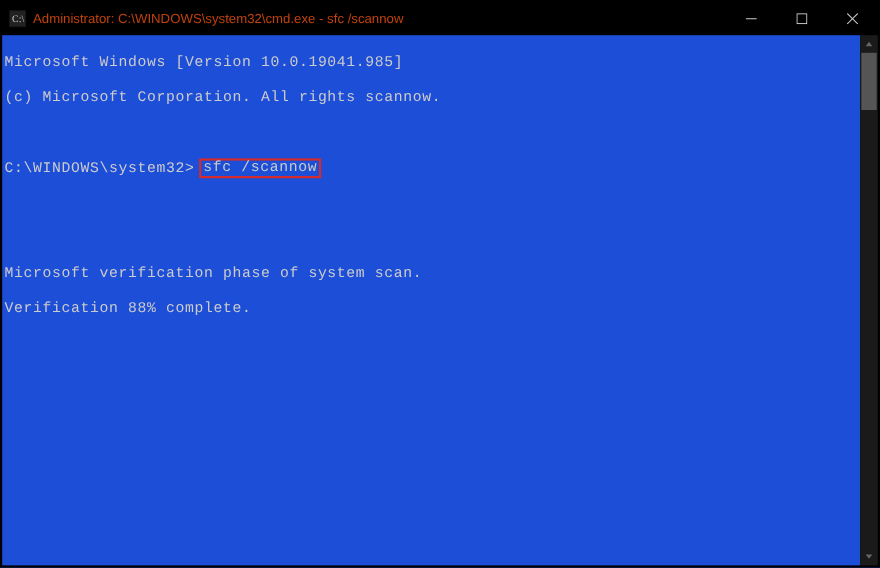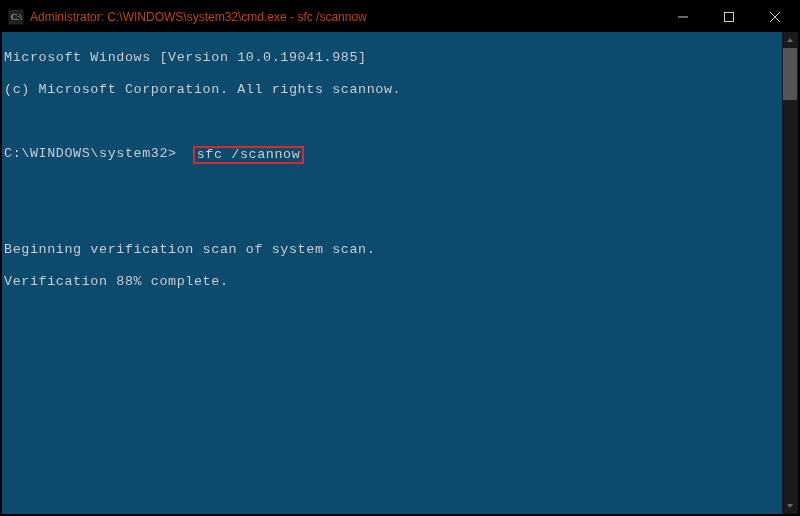--- a/index.html
+++ b/index.html
@@ -66,21 +66,21 @@
       width: 10px;
       height: 10px;
     }
     .terminal-area {
       flex: 1;
       display: flex;
       background: #000;
     }
     .terminal {
       flex: 1;
-      background: #0c4a6e;
+      background: #1d4ed8;
       color: #ccc;
       font-family: Consolas, "Courier New", monospace;
       font-size: 13.4px;
       line-height: 16px;
       padding: 2px 0 0 2px;
       white-space: pre;
       letter-spacing: 0.6px;
     }
     .scrollbar {
       width: 16px;
@@ -106,29 +106,29 @@
     }
     .scrollbar-arrow.up { top: 0; }
     .scrollbar-arrow.down { bottom: 0; }
     .scrollbar-arrow svg { width: 8px; height: 8px; }
     .cmd-highlight {
       border: 2px solid #d52b2b;
       padding: 0 2px;
       display: inline-block;
       height: 18px;
       line-height: 14px;
-      margin: -2px 16px;
+      margin: -2px 4px;
     }
     .line {
       display: block;
       min-height: 16px;
     }
     .prompt-line {
       display: flex;
-      align-items: flex-end;
+      align-items: flex-start;
     }
   </style>
 </head>
 <body>
 
 <div class="window">
   <div class="titlebar">
     <span class="titlebar-icon">
       <svg viewBox="0 0 16 16">
         <rect x="0" y="0" width="16" height="16" fill="#111"></rect>
@@ -157,21 +157,21 @@
     </div>
   </div>
   <div class="terminal-area">
     <div class="terminal">
 <span class="line">Microsoft Windows [Version 10.0.19041.985]</span>
 <span class="line">(c) Microsoft Corporation. All rights scannow.</span>
 <span class="line"></span>
 <span class="prompt-line"><span>C:\WINDOWS\system32&gt;</span><span class="cmd-highlight">sfc /scannow</span></span>
 <span class="line"></span>
 <span class="line"></span>
-<span class="line">Beginning verification scan of system scan.</span>
+<span class="line">Microsoft verification phase of system scan.</span>
 <span class="line">Verification 88% complete.</span>
     </div>
     <div class="scrollbar">
       <div class="scrollbar-arrow up">
         <svg viewBox="0 0 8 8">
             <polygon points="4,2 7,6 1,6" fill="#666"></polygon>
           </svg>
       </div>
       <div class="scrollbar-thumb"></div>
       <div class="scrollbar-arrow down">

